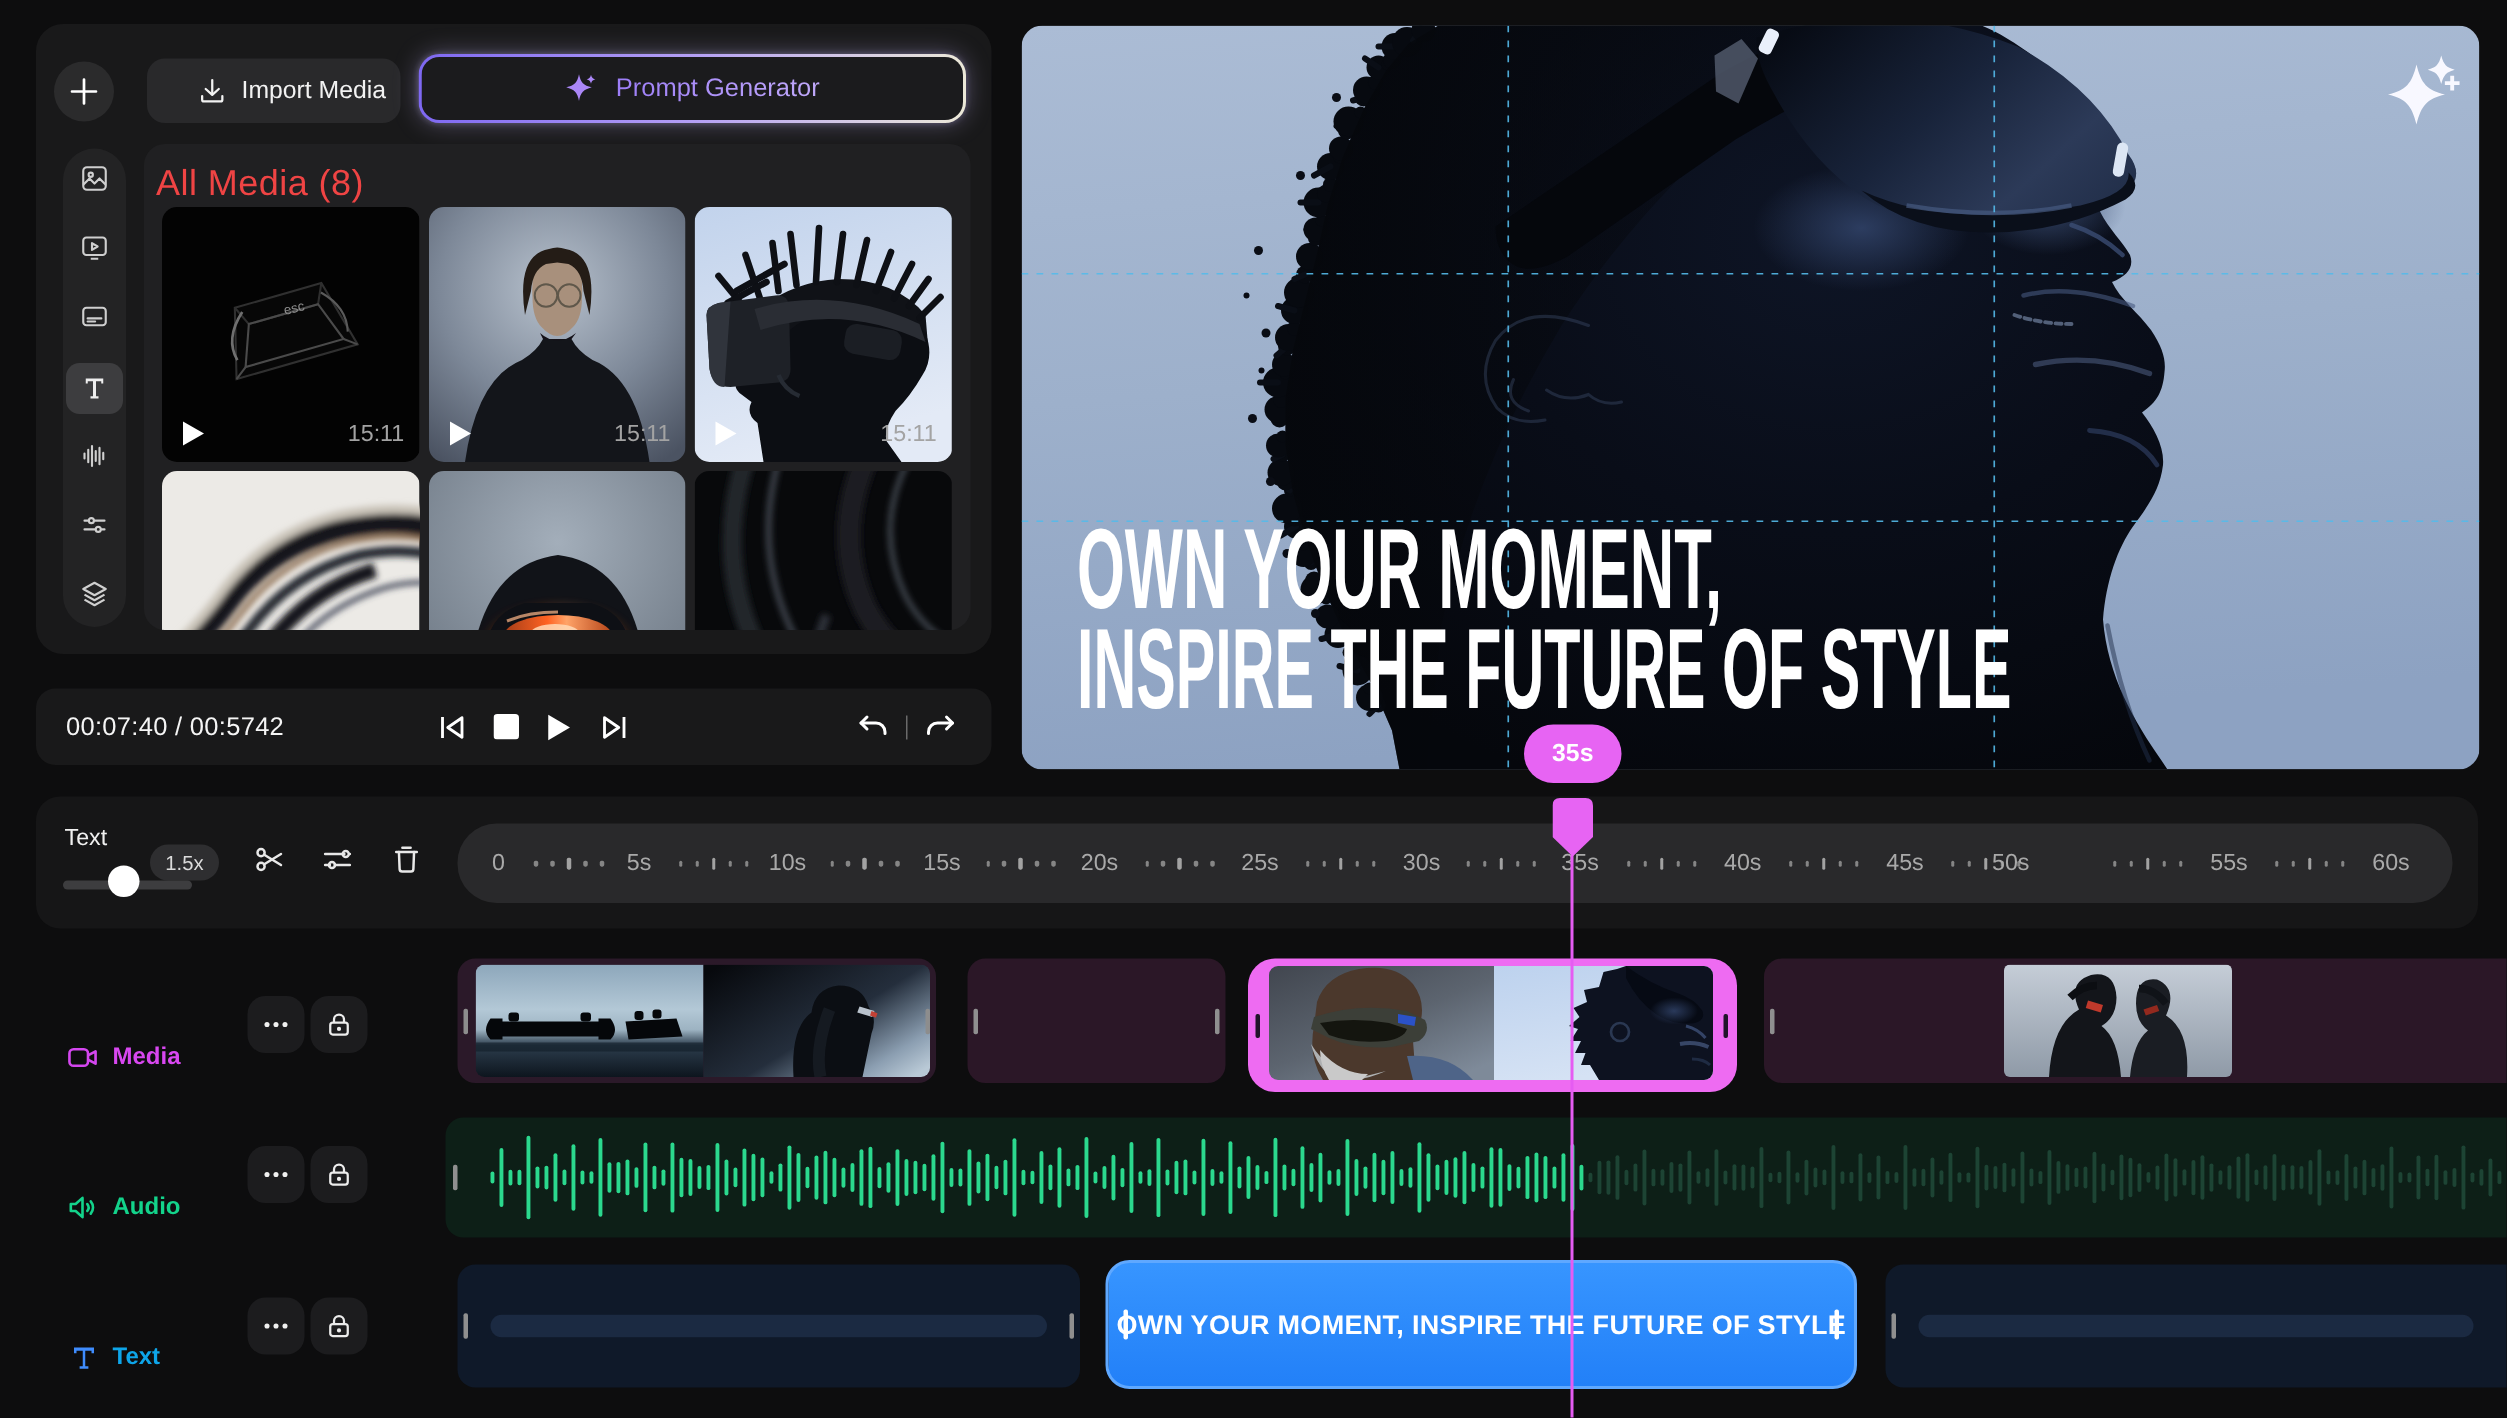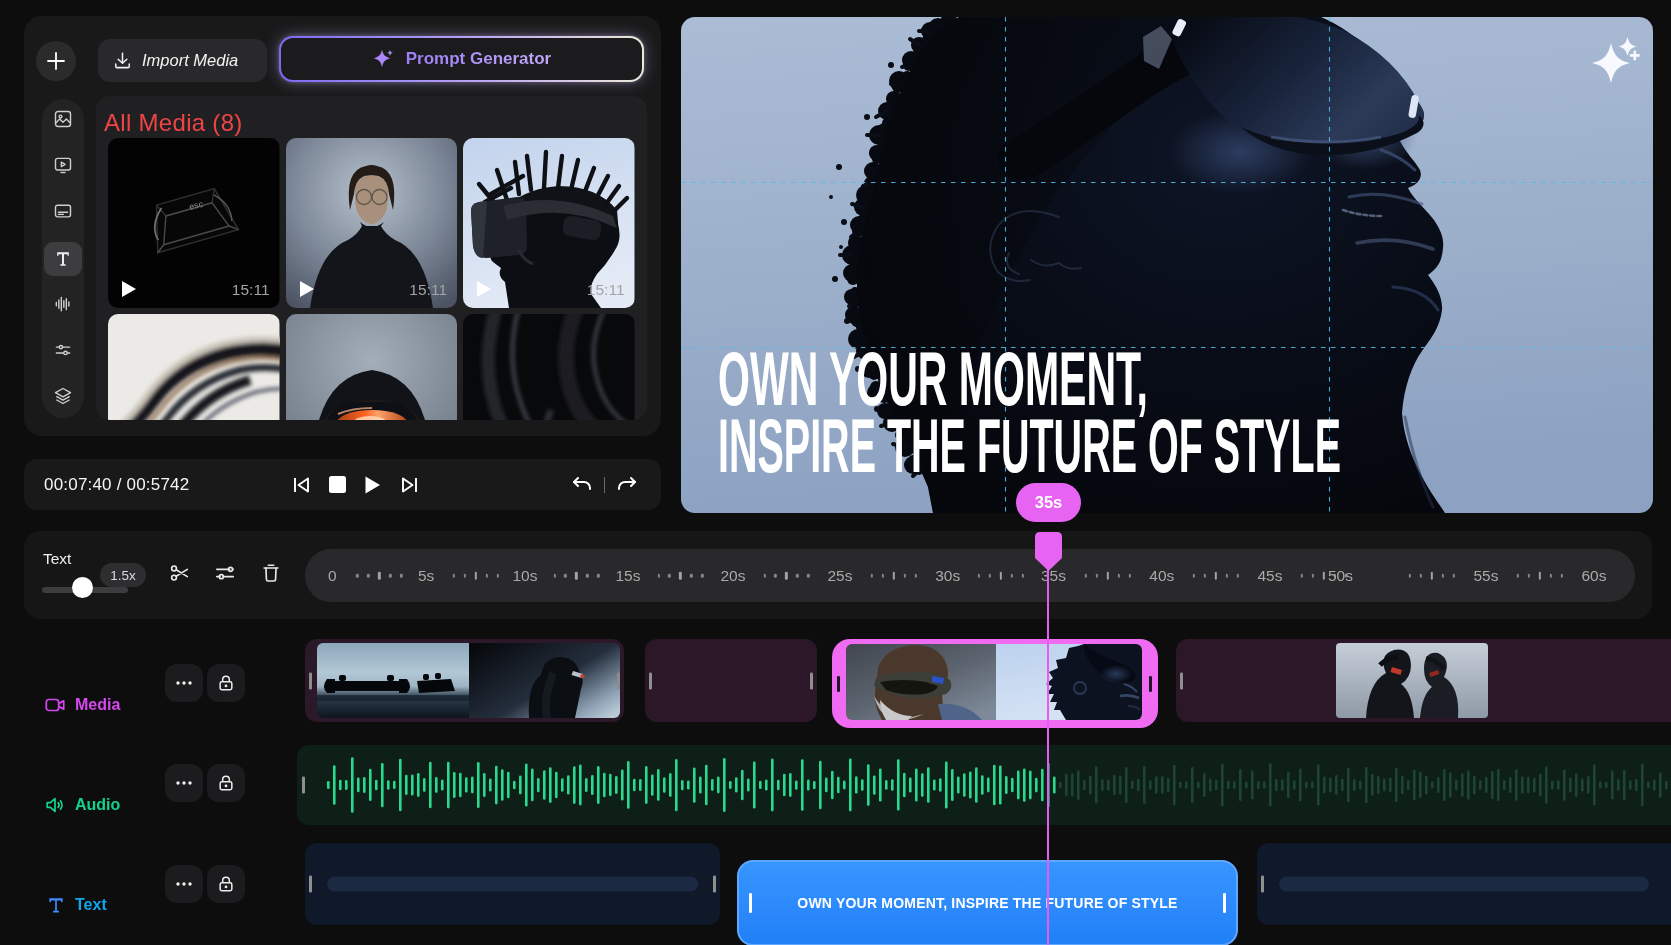--- a/index.html
+++ b/index.html
@@ -3,28 +3,28 @@
 <style>
 * { margin:0; padding:0; box-sizing:border-box; }
 html,body { width:1671px; height:945px; background:#0d0d0e; overflow:hidden;
   font-family:"Liberation Sans", sans-serif; -webkit-font-smoothing:antialiased; }
 .abs { position:absolute; }
 
 #mediaPanel { left:24px; top:16px; width:637px; height:420px; background:#19191a; border-radius:18px; }
 #plusBtn { left:36px; top:41px; width:40px; height:40px; border-radius:50%; background:#2b2b2c; }
 #plusBtn svg { position:absolute; left:10px; top:10px; }
 #importBtn { left:98px; top:39px; width:169px; height:43px; border-radius:12px; background:#29292b;
-  display:flex; align-items:center; gap:10px; padding-left:15px; color:#f2f2f2; font-size:16.5px; font-weight:500;font-style:italic; }
+  display:flex; align-items:center; gap:10px; padding-left:34px; color:#f2f2f2; font-size:16.5px; font-weight:500; }
 #promptBtn { left:279px; top:36px; width:365px; height:46px; border-radius:14px;
   background:#1b1b1d; border:2px solid transparent;
   background-image:linear-gradient(#1b1b1d,#1b1b1d),linear-gradient(90deg,#7e68f2,#b49ff5 50%,#ece9d8);
   background-origin:border-box; background-clip:padding-box,border-box;
   box-shadow:0 0 16px rgba(200,185,252,.35), 0 0 4px rgba(200,185,252,.3);
   display:flex; align-items:center; justify-content:center; gap:10px; }
-#promptBtn span { font-size:17px; font-weight:700;
+#promptBtn span { font-size:17px; font-weight:400;
   background:linear-gradient(90deg,#9d7ef8,#c0a9fa); -webkit-background-clip:text; background-clip:text; color:transparent;text-align:right; }
 #iconRail { left:42px; top:99px; width:42px; height:319px; background:#232324; border-radius:21px; }
 .railIc { position:absolute; left:11px; width:20px; height:20px; }
 #railSel { position:absolute; left:2px; top:143px; width:38px; height:34px; background:#3d3d3f; border-radius:9px; }
 #allMedia { left:96px; top:96px; width:551px; height:324px; background:#202022; border-radius:14px; overflow:hidden; }
 #allMedia h2 { position:absolute; left:8px; top:13px; font-size:24px; font-weight:500; color:#ef4444; letter-spacing:.3px; }
 .thumb { position:absolute; width:171.5px; height:170px; border-radius:10px; overflow:hidden; }
 .play { position:absolute; left:14px; bottom:11px; width:0; height:0;
   border-left:14px solid #fff; border-top:8.5px solid transparent; border-bottom:8.5px solid transparent; }
 .dur { position:absolute; right:10px; bottom:9px; color:#a3a3a3; font-size:15.5px; font-weight:500; }
@@ -50,21 +50,21 @@
 .tk.tall { height:8.5px; background:#a2a2a2; }
 
 .trackLbl { position:absolute; display:flex; align-items:center; gap:9px; font-size:16px; font-weight:600;margin-top:21px; }
 .miniBtn { position:absolute; width:38px; height:38px; border-radius:12px; background:#1c1c1e; }
 .clip { position:absolute; border-radius:12px; }
 .handle { position:absolute; width:2.6px; height:17px; border-radius:1.3px; background:#8f8f8f; top:50%; transform:translateY(-50%); }
 
 .pillInner { position:absolute; left:22px; right:22px; top:50%; transform:translateY(-50%); height:15px; border-radius:7.5px; background:#1b2a42; }
 #textSel { left:737px; top:840px; width:501px; height:86px; border-radius:16px;
   background:linear-gradient(180deg,#3795ff,#2280f8); border:2px solid #5fa8ff;
-  display:flex; align-items:center; justify-content:center; color:#fff; font-size:14px; font-weight:700; letter-spacing:.2px;margin-top:20px; }
+  display:flex; align-items:center; justify-content:center; color:#fff; font-size:18px; font-weight:700; letter-spacing:.2px; }
 
 #phLine { left:1047px; top:570px; width:2px; height:375px; background:#e55cf2; }
 #phPill { left:1016px; top:483px; width:65px; height:39px; border-radius:20px; background:#e764f3;
   display:flex; align-items:center; justify-content:center; color:#fff; font-size:16.5px; font-weight:600; }
 </style></head>
 <body>
 
 <div class="abs" id="mediaPanel"></div>
 <div class="abs" id="plusBtn">
     <svg width="20" height="20" viewBox="0 0 20 20">

